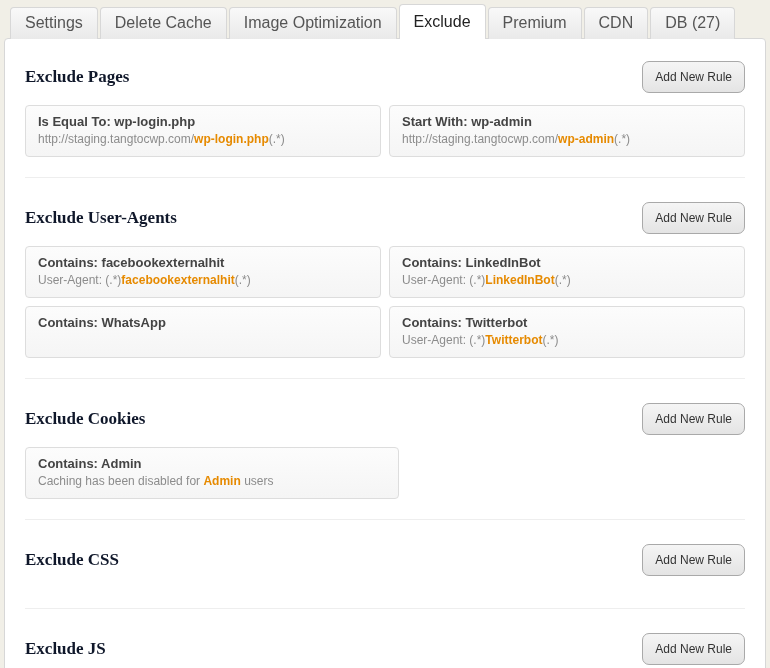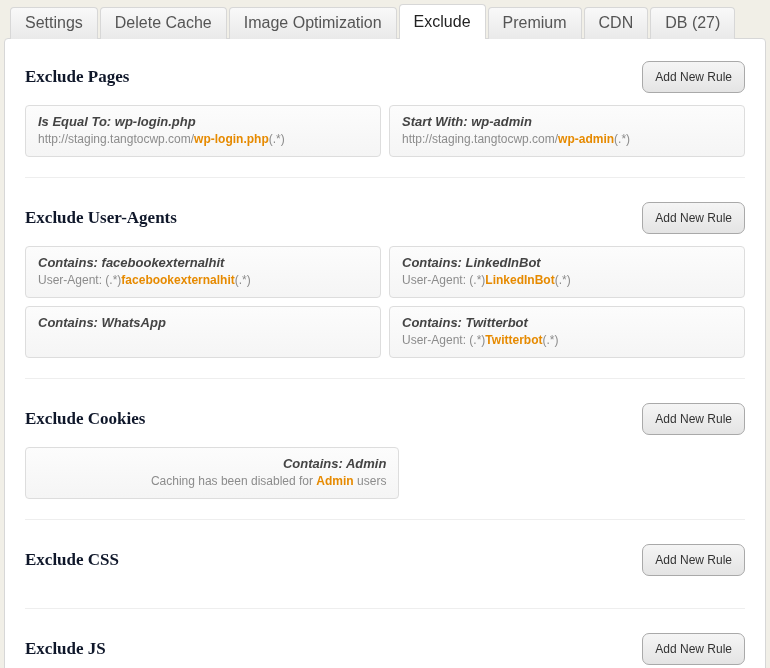--- a/index.html
+++ b/index.html
@@ -71,27 +71,26 @@
     flex-wrap: wrap;
     gap: 8px;
   }
   .rule {
     flex: 0 0 calc(50% - 4px);
     background: linear-gradient(#fcfcfc,#f5f5f5);
     border: 1px solid #ddd;
     border-radius: 4px;
     padding: 8px 12px 10px 12px;
   }
-  .rules.single .rule { flex: 0 0 52%; text-align: right; }
+  .rules.single .rule { flex: 0 0 52%; }
   .rule-title {
     font-weight: 700;
     color: #444;
     font-size: 13px;
     margin-bottom: 3px;
-    font-style: italic;
   }
   .rule-desc {
     font-size: 12px;
     color: #8c8c8c;
   }
   .hl { color: #e68a00; font-weight: 700; }
 </style>
 </head>
 <body>
 

